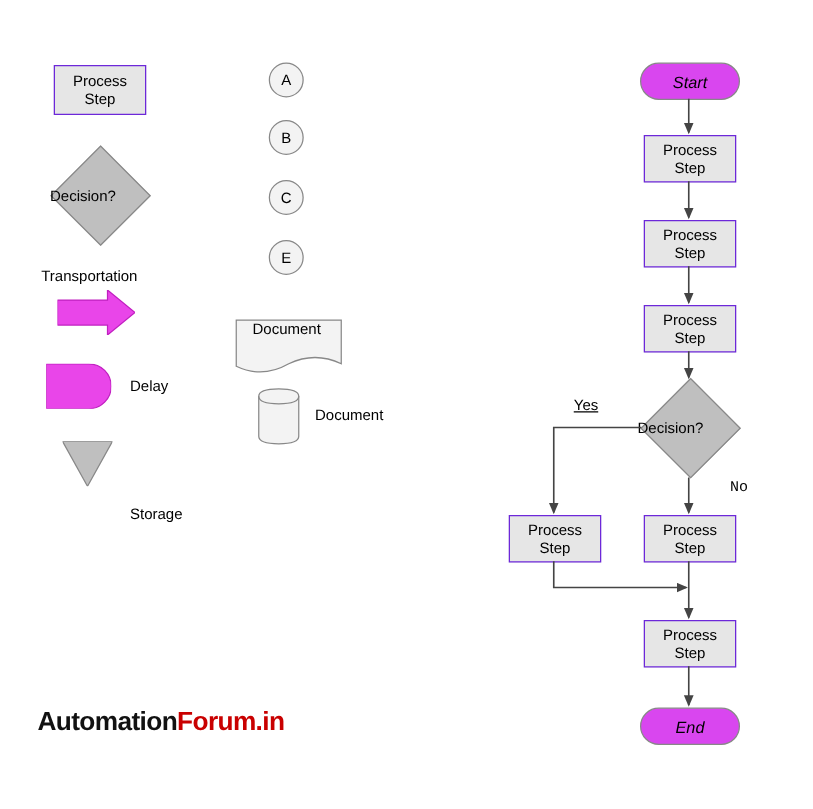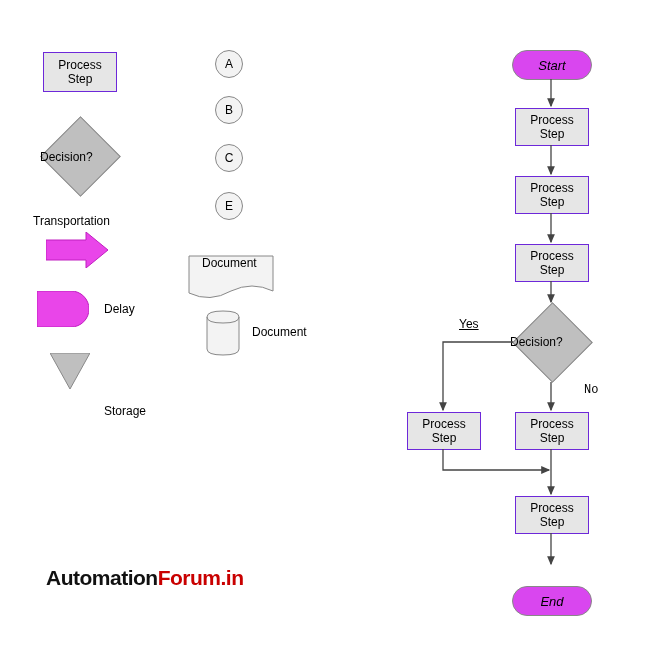--- a/index.html
+++ b/index.html
@@ -163,21 +163,21 @@
 <div class="process-box" style="left:515px; top:412px; width:72px; height:36px;">
   <span class="shape-text" style="white-space:pre-line;">Process
 Step</span>
 </div>
 
 <div class="process-box" style="left:515px; top:496px; width:72px; height:36px;">
   <span class="shape-text" style="white-space:pre-line;">Process
 Step</span>
 </div>
 
-<div class="terminator" style="left:512px; top:566px; width:78px; height:28px;margin-top:20px;">
+<div class="terminator" style="left:512px; top:566px; width:78px; height:28px;">
   <span>End</span>
 </div>
 
 <svg class="connectors">
   <defs>
     <marker id="ah" markerWidth="8" markerHeight="8" refX="6" refY="3" orient="auto">
       <path d="M0,0 L7,3 L0,6 Z" fill="#444"></path>
     </marker>
   </defs>
 
@@ -193,15 +193,15 @@
 
   <polyline points="513,342 443,342 443,410" fill="none" stroke="#444" stroke-width="1.3" marker-end="url(#ah)"></polyline>
 
   <line x1="551" y1="449" x2="551" y2="494" stroke="#444" stroke-width="1.3" marker-end="url(#ah)"></line>
 
   <polyline points="443,449 443,470 549,470" fill="none" stroke="#444" stroke-width="1.3" marker-end="url(#ah)"></polyline>
 
   <line x1="551" y1="533" x2="551" y2="564" stroke="#444" stroke-width="1.3" marker-end="url(#ah)"></line>
 </svg>
 
-<div class="watermark" style="left:46px; top:566px;">
+<div class="watermark" style="left:30px; top:566px;">
   <span class="a1">Automation</span><span class="a2">Forum.in</span>
 </div>
 
 </body></html>

